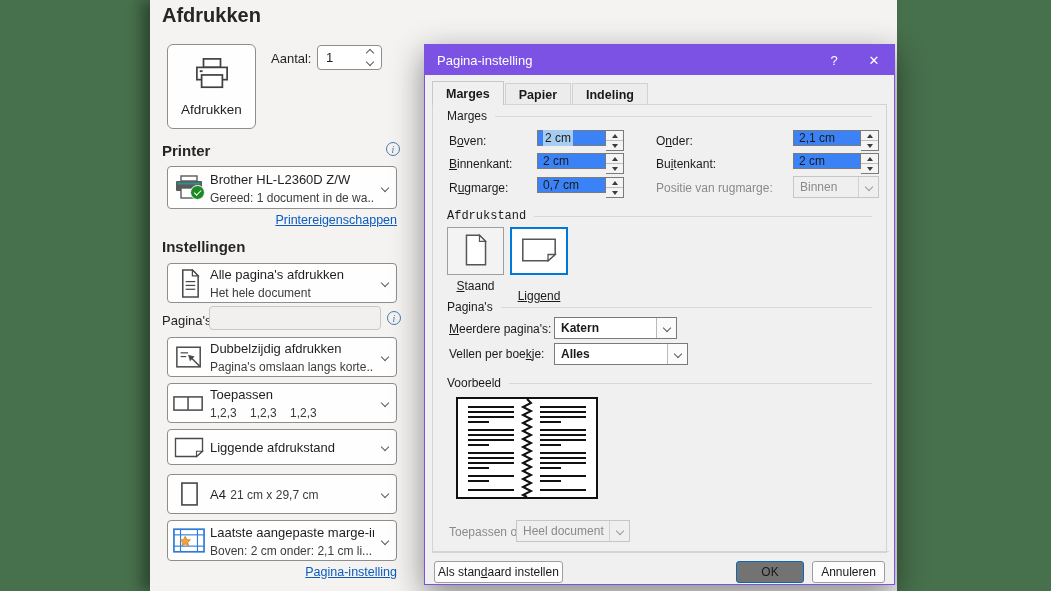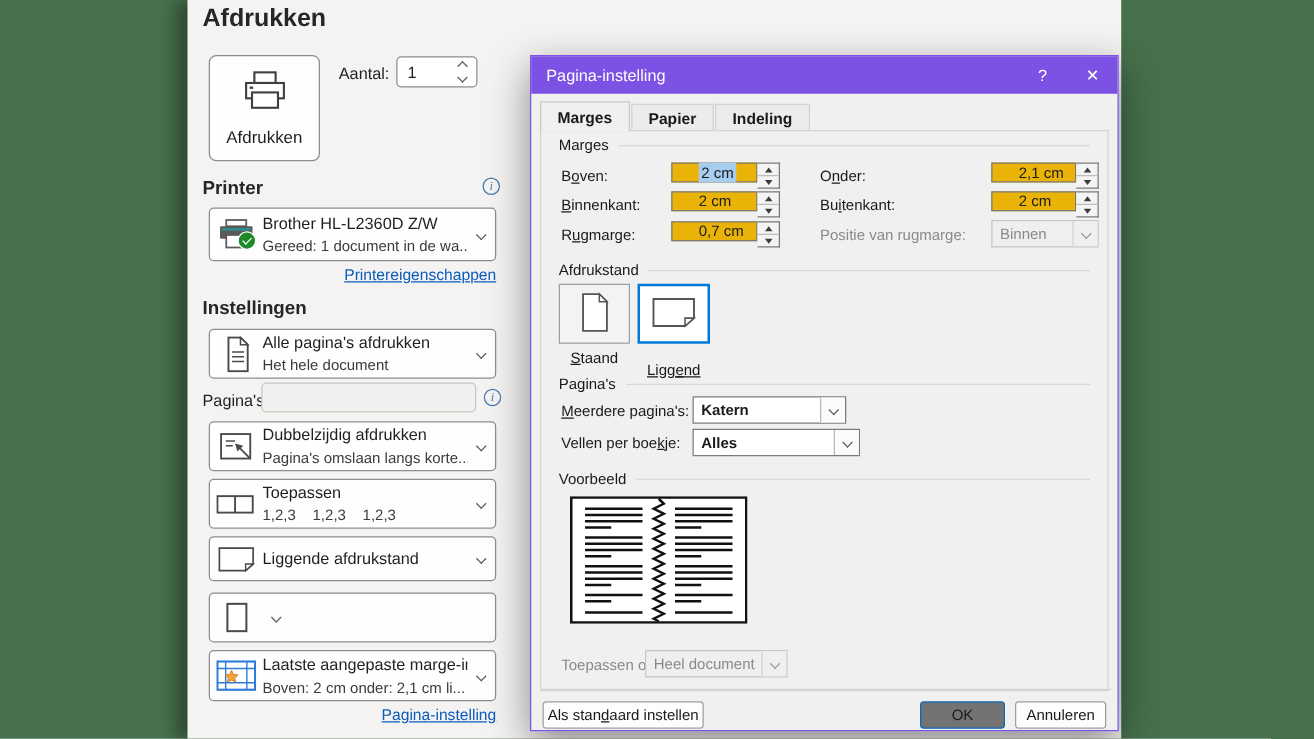--- a/index.html
+++ b/index.html
@@ -56,22 +56,22 @@
          border:1px solid #d2d2d2; border-bottom:none; margin-right:1px; cursor:pointer; }
   .tab.active { background:#f0f0f0; position:relative; z-index:3; padding-top:5px; margin-top:-2px;
                 border-color:#c8c8c8; }
   .page-area { position:absolute; left:7px; top:59px; width:455px; height:449px;
                border:1px solid #d4d4d4; background:#f0f0f0; z-index:1; }
   .dlg-content { position:absolute; left:0; top:0; right:0; bottom:0; z-index:2; }
   .grp-hd { position:absolute; left:22px; right:22px; display:flex; align-items:center; }
   .grp-hd .rule { flex:1; height:1px; background:#d8d8d8; margin-left:8px; }
   .flabel { position:absolute; font-size:12px; color:#1a1a1a; white-space:nowrap; }
   .flabel.dis, .dis-text { color:#8a8a8a; }
-  .win-input { position:absolute; height:16px; background:#eab308; border:1px solid #7a7a7a;
-               font-size:12px; display:flex; align-items:center; padding-left:21px; }
+  .win-input { position:absolute; height:16px; background:#3b82f6; border:1px solid #7a7a7a;
+               font-size:12px; display:flex; align-items:center; padding-left:5px; }
   .sel { background:#a6cdf0; padding:1px 2px; }
   .spin { position:absolute; width:18px; height:21px; border:1px solid #7a7a7a; border-left:none;
           background:#f4f4f4; display:flex; flex-direction:column; }
   .spin-half { flex:1; display:flex; align-items:center; justify-content:center; cursor:pointer; }
   .spin-half + .spin-half { border-top:1px solid #bdbdbd; }
   .tri-up { width:0; height:0; border-left:3.5px solid transparent; border-right:3.5px solid transparent;
             border-bottom:4.5px solid #3c3c3c; }
   .tri-dn { width:0; height:0; border-left:3.5px solid transparent; border-right:3.5px solid transparent;
             border-top:4.5px solid #3c3c3c; }
   .cbx { position:absolute; height:22px; background:#fff; border:1px solid #7a7a7a; display:flex;
@@ -222,20 +222,24 @@
           <span class="chv"></span>
         </span>
     </div>
 
     <div class="combo" style="top:474px; height:40px;">
       <span class="combo-ic">
         <svg width="19" height="26" viewBox="0 0 20 27">
           <rect x="2" y="2" width="16" height="23" fill="#fff" stroke="#4a4a4a" stroke-width="1.7"></rect>
         </svg>
       </span>
+      <span class="combo-tx">
+        <span class="combo-t1">A4</span>
+        <span class="combo-t2">21 cm x 29,7 cm</span>
+      </span>
       <span class="combo-chv">
           <span class="chv"></span>
         </span>
     </div>
 
     <div class="combo" style="top:520px; height:41px;">
       <span class="combo-ic">
         <svg width="32" height="25" viewBox="0 0 34 26">
           <rect x="1" y="1" width="32" height="24" fill="#fff" stroke="#2f7bd9" stroke-width="1.8"></rect>
           <line x1="8" y1="1" x2="8" y2="25" stroke="#2f7bd9" stroke-width="1.2"></line>
@@ -346,21 +350,21 @@
         </span>
 
       <span class="flabel dis" style="left:231px; top:136px;">Positie van rugmarge:</span>
       <div class="cbx disabled" style="left:368px; top:131px; width:86px;">
         <span class="cbx-val">Binnen</span>
         <span class="cbx-btn">
             <span class="chv"></span>
           </span>
       </div>
 
-      <div class="grp-hd" style="top:164px;">
+      <div class="grp-hd" style="top:164px;font-family:Liberation Mono, monospace;">
         <span>Afdrukstand</span>
           <span class="rule"></span>
       </div>
 
       <div class="tile" style="left:22px; top:182px;">
         <span>
           <svg width="26" height="34" viewBox="0 0 30 38">
             <path d="M4 2 h15 l7 7 v27 H4 z" fill="#fff" stroke="#555" stroke-width="1.7"></path>
             <path d="M19 2 l7 7 h-7 z" fill="#fff" stroke="#555" stroke-width="1.4"></path>
           </svg>

